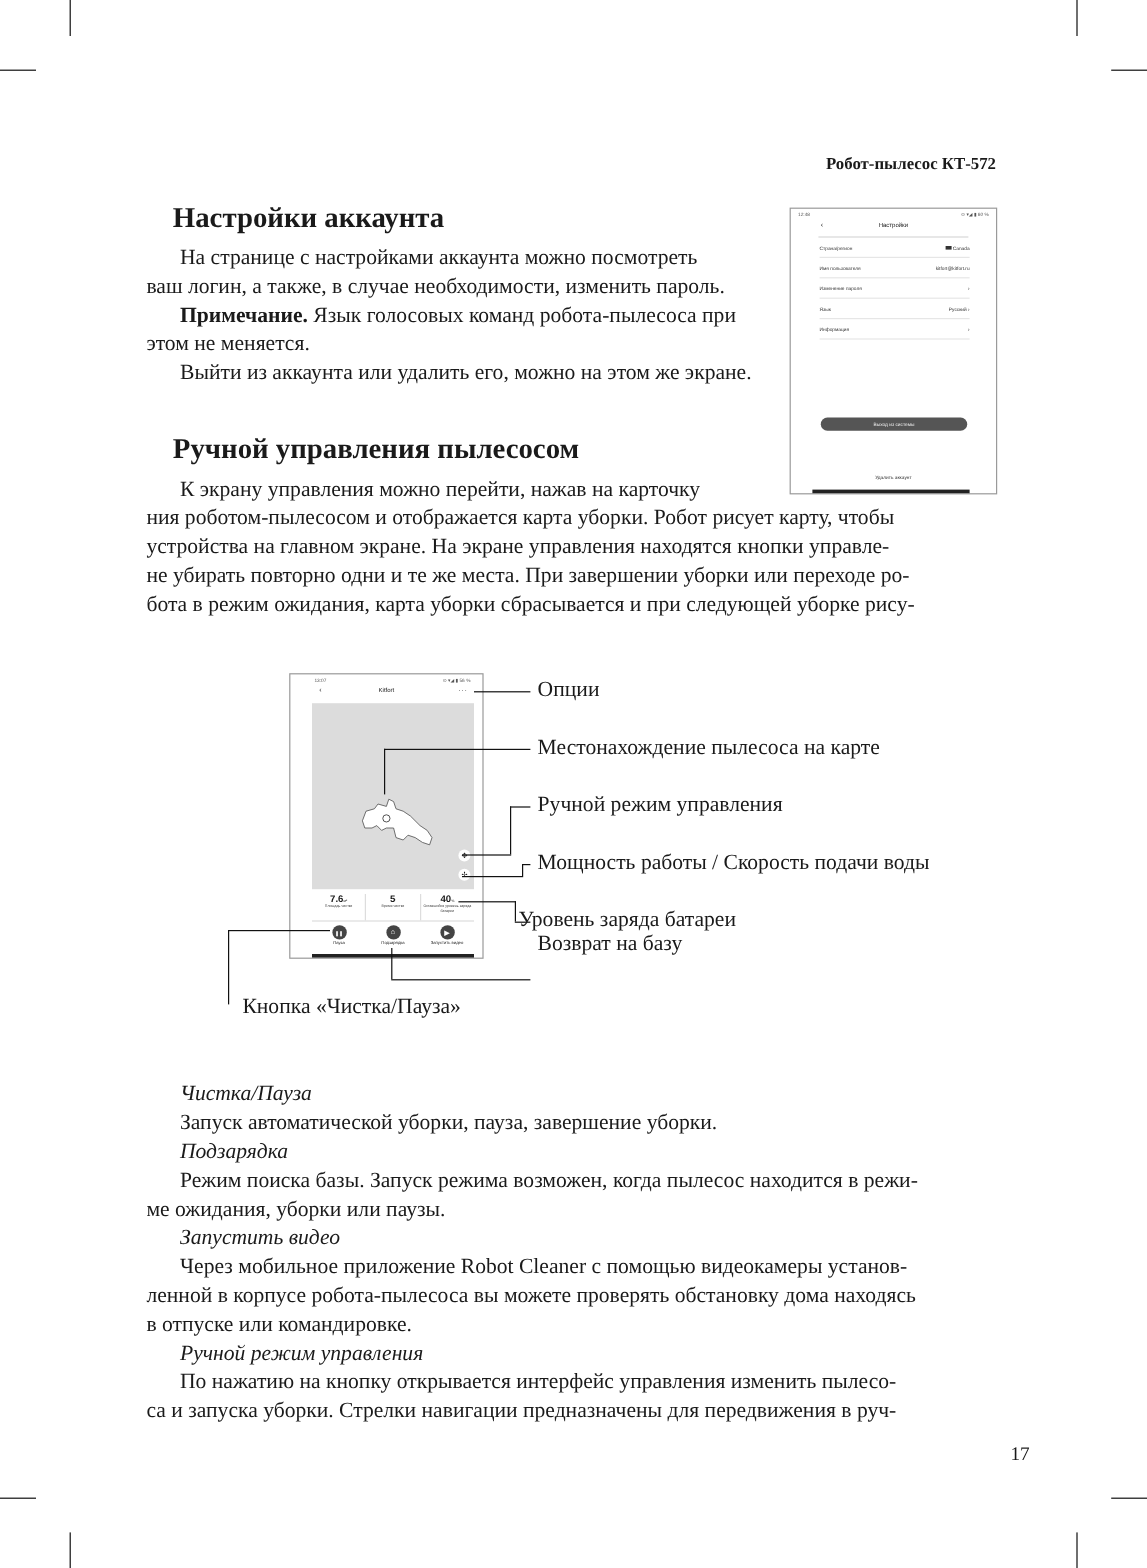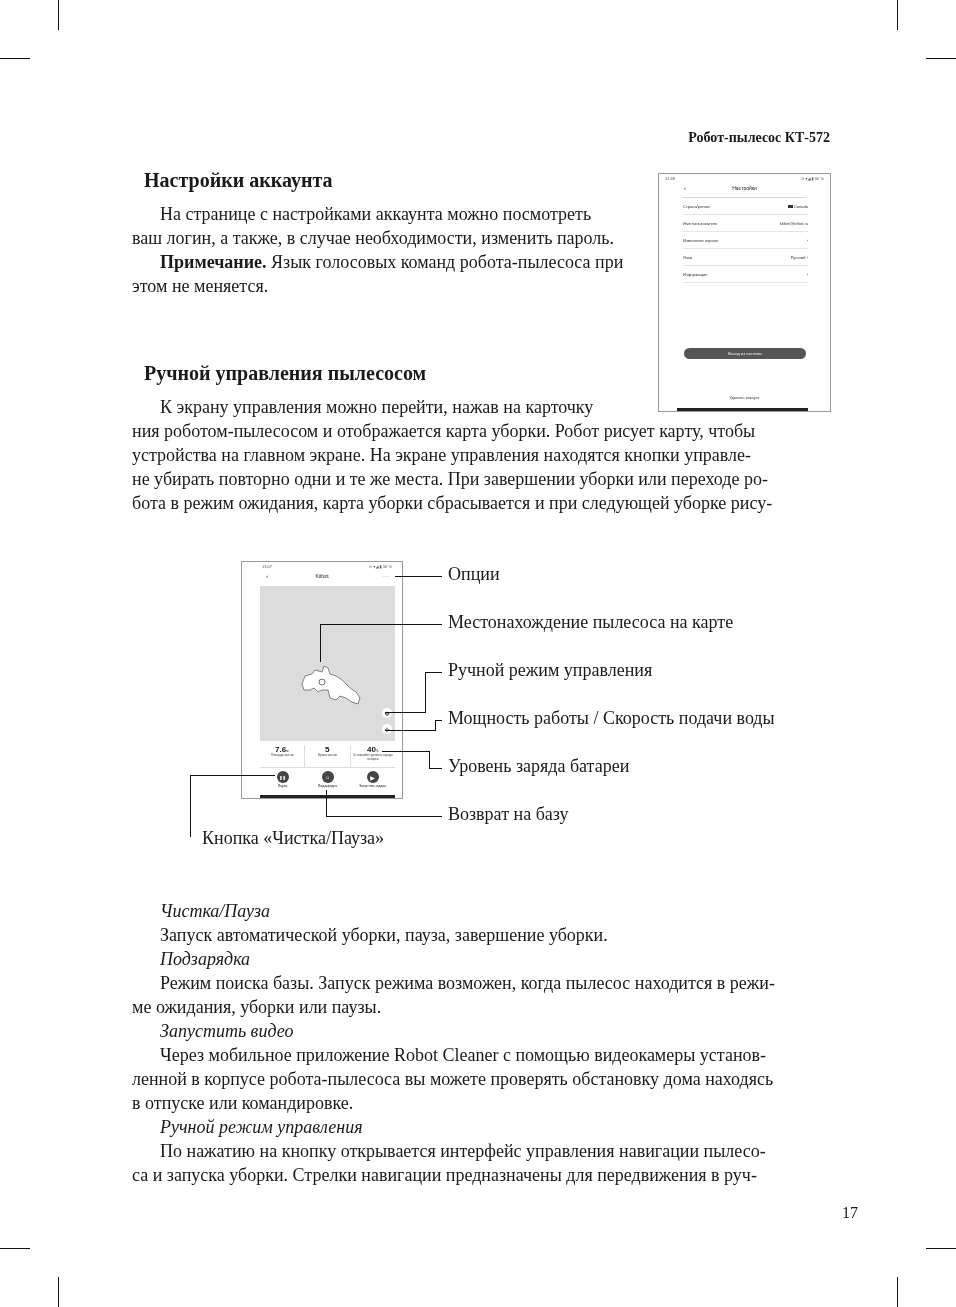--- a/index.html
+++ b/index.html
@@ -1,20 +1,20 @@
 <!DOCTYPE html>
 <html><head>
 <meta charset="utf-8">
 <style>
   html, body { margin:0; padding:0; background:#fff; }
   body { width:956px; height:1307px; position:relative; overflow:hidden; font-family:"Liberation Serif","DejaVu Serif",serif; color:#1a1a1a; }
   .crop { position:absolute; background:#111; }
   .header { position:absolute; top:130px; right:126px; font-weight:bold; font-size:14px; }
-  .h2 { position:absolute; left:144px; font-weight:bold; font-size:20px; }
-  .para { position:absolute; left:132px; font-size:18px; line-height:24px; }
+  .h2 { position:absolute; left:144px; font-weight:bold; font-size:24px; }
+  .para { position:absolute; left:122px; font-size:18px; line-height:24px; }
   .para .ind { padding-left:28px; }
   .para i { font-style:italic; }
   .pagenum { position:absolute; top:1204px; left:842px; font-size:16px; }
 
   
   .phone1 { position:absolute; left:658px; top:173px; width:171px; height:237px; border:1px solid #9a9a9a; background:#fff; font-family:"Liberation Sans",sans-serif; }
   .phone1 .sb { position:absolute; top:2px; left:6px; right:6px; font-size:4px; color:#555; display:flex; justify-content:space-between; }
   .phone1 .nav { position:absolute; top:11px; left:0; right:0; height:11px; font-size:5px; text-align:center; }
   .phone1 .nav .back { position:absolute; left:25px; font-size:6px; top:0; }
   .phone1 .navline { position:absolute; top:23px; left:23px; right:23px; height:1px; background:#d8d8d8; }
@@ -59,20 +59,21 @@
 <div class="crop" style="left:926px;top:1248px;width:30px;height:1px;"></div>
 
 <div class="header">Робот-пылесос КТ-572</div>
 
 <div class="h2" style="top:169px;">Настройки аккаунта</div>
 <div class="para" style="top:202px;">
   <div class="ind">На странице с настройками аккаунта можно посмотреть</div>
   <div>ваш логин, а также, в случае необходимости, изменить пароль.</div>
   <div class="ind"><b>Примечание.</b><span> Язык голосовых команд робота-пылесоса при</span></div>
   <div>этом не меняется.</div>
+  <div class="ind">Выйти из аккаунта или удалить его, можно на этом же экране.</div>
 </div>
 
 <div class="h2" style="top:362px;">Ручной управления пылесосом</div>
 <div class="para" style="top:395px;">
   <div class="ind">К экрану управления можно перейти, нажав на карточку</div>
   <div>ния роботом-пылесосом и отображается карта уборки. Робот рисует карту, чтобы</div>
   <div>устройства на главном экране. На экране управления находятся кнопки управле-</div>
   <div>не убирать повторно одни и те же места. При завершении уборки или переходе ро-</div>
   <div>бота в режим ожидания, карта уборки сбрасывается и при следующей уборке рису-</div>
 </div>
@@ -179,32 +180,32 @@
 <div class="ln" style="left:429px;top:768px;width:13px;height:1px;"></div>
 <div class="ln" style="left:326px;top:790px;width:1px;height:26px;"></div>
 <div class="ln" style="left:326px;top:816px;width:116px;height:1px;"></div>
 <div class="ln" style="left:190px;top:775px;width:85px;height:1px;"></div>
 <div class="ln" style="left:190px;top:775px;width:1px;height:62px;"></div>
 
 <div class="callout" style="left:448px;top:564px;">Опции</div>
 <div class="callout" style="left:448px;top:612px;">Местонахождение пылесоса на карте</div>
 <div class="callout" style="left:448px;top:660px;">Ручной режим управления</div>
 <div class="callout" style="left:448px;top:708px;">Мощность работы / Скорость подачи воды</div>
-<div class="callout" style="left:448px;top:756px;">Уровень заряда батареи</div>
-<div class="callout" style="left:448px;top:804px;">Возврат на базу</div>
+<div class="callout" style="left:432px;top:756px;">Уровень заряда батареи</div>
+<div class="callout" style="left:448px;top:776px;">Возврат на базу</div>
 <div class="callout" style="left:202px;top:828px;">Кнопка «Чистка/Пауза»</div>
 
 <div class="para" style="top:899px;">
   <div class="ind"><i>Чистка/Пауза</i></div>
   <div class="ind">Запуск автоматической уборки, пауза, завершение уборки.</div>
   <div class="ind"><i>Подзарядка</i></div>
   <div class="ind">Режим поиска базы. Запуск режима возможен, когда пылесос находится в режи-</div>
   <div>ме ожидания, уборки или паузы.</div>
   <div class="ind"><i>Запустить видео</i></div>
   <div class="ind">Через мобильное приложение Robot Cleaner с помощью видеокамеры установ-</div>
   <div>ленной в корпусе робота-пылесоса вы можете проверять обстановку дома находясь</div>
   <div>в отпуске или командировке.</div>
   <div class="ind"><i>Ручной режим управления</i></div>
-  <div class="ind">По нажатию на кнопку открывается интерфейс управления навигации пылесо-</div>
+  <div class="ind">По нажатию на кнопку открывается интерфейс управления изменить пылесо-</div>
   <div>са и запуска уборки. Стрелки навигации предназначены для передвижения в руч-</div>
 </div>
 
 <div class="pagenum">17</div>
 
 </body></html>

